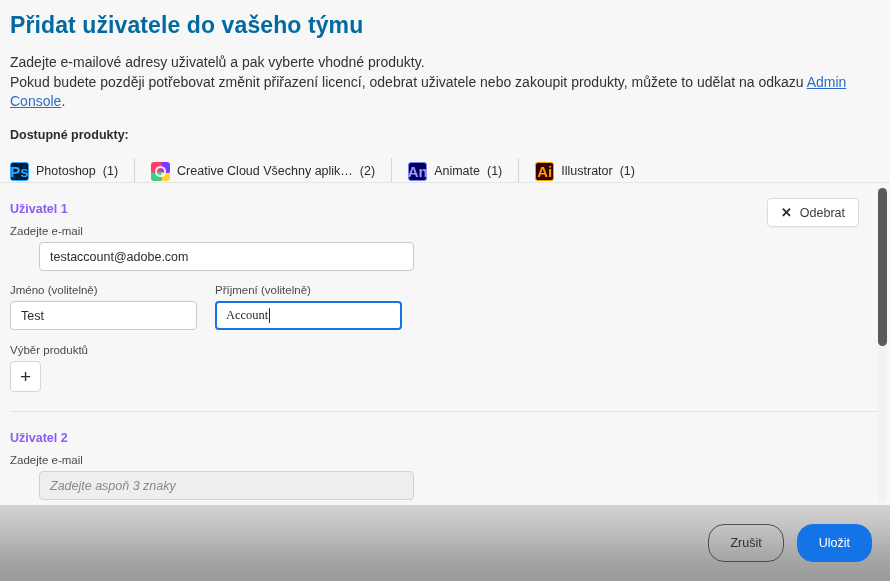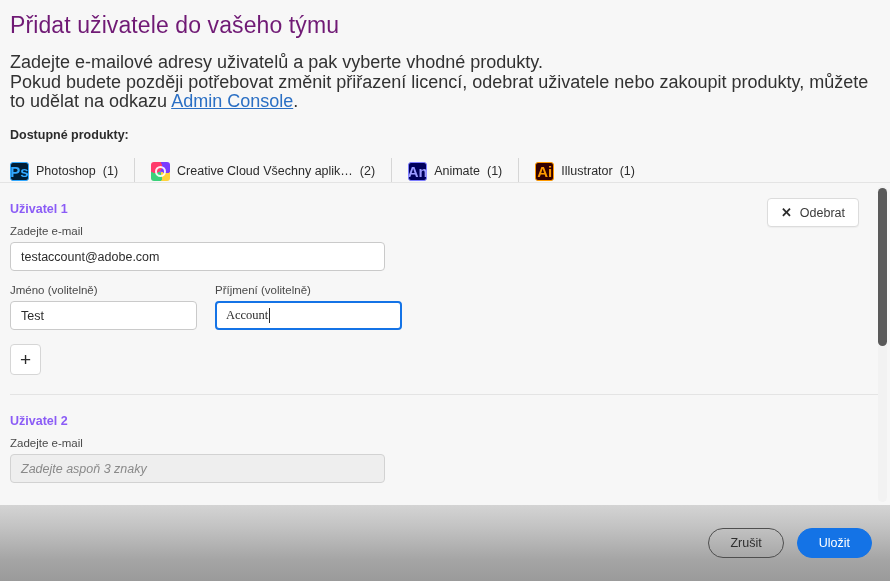--- a/index.html
+++ b/index.html
@@ -14,27 +14,27 @@
   #app {
     position: relative;
     width: 890px; height: 581px;
     background: #f7f7f7;
   }
 
   
   .header { padding: 12px 10px 0 10px; }
   .page-title {
     font-size: 23px;
-    font-weight: 400;
-    color: #701a75;
+    font-weight: 700;
+    color: #0369a1;
     margin: 0 0 14px 0;
     letter-spacing: .1px;
   }
   .intro-line {
-    font-size: 18px;
+    font-size: 14px;
     color: #323232;
     line-height: 19px;
     margin: 0;
   }
   .intro-line + .intro-line { margin-top: 1px; }
   .inline-link {
     color: #2a6fc4;
     text-decoration: underline;
     cursor: pointer;
   }
@@ -138,21 +138,21 @@
     border: 1px solid #cacaca;
     border-radius: 4px;
     background: #ffffff;
     font-size: 12.5px;
     color: #2c2c2c;
     padding: 0 10px;
     display: flex;
     align-items: center;
     font-family: "Liberation Sans", sans-serif;
   }
-  .email-input { width: 375px; }
+  .email-input { width: 375px; margin-left: 29px; }
   .text-input.focused {
     border: 2px solid #1473e6;
     padding: 0 9px;
     font-family: Liberation Serif, serif;
   }
   .text-input.disabled {
     background: #eeeeee;
     border-color: #d2d2d2;
     color: #8a8a8a;
     font-style: italic;
@@ -242,21 +242,21 @@
     width: 890px;
     height: 76px;
     background: linear-gradient(180deg, #d4d4d4 0%, #c2c2c2 30%, #a5a5a5 72%, #9a9a9a 100%);
     display: flex;
     align-items: center;
     justify-content: flex-end;
     padding-right: 18px;
     gap: 13px;
   }
   .btn {
-    height: 30px;
+    height: 38px;
     border-radius: 16px;
     font-size: 12.5px;
     display: flex;
     align-items: center;
     justify-content: center;
     padding: 0 21px;
     cursor: pointer;
     font-family: "Liberation Sans", sans-serif;
   }
   .btn-secondary {
@@ -342,20 +342,21 @@
           <div class="name-col">
             <span class="field-label">Příjmení (volitelně)</span>
             <div class="text-input focused">
               <span>Account</span>
                 <span class="caret"></span>
             </div>
           </div>
         </div>
 
         <div class="picker-wrap">
+          <span class="field-label">Výběr produktů</span>
           <div class="add-product-btn">+</div>
         </div>
 
         <div style="height:19px"></div>
       </div>
 
       <div class="hr"></div>
 
       <div class="user-block">
         <div class="user-heading">Uživatel 2</div>

